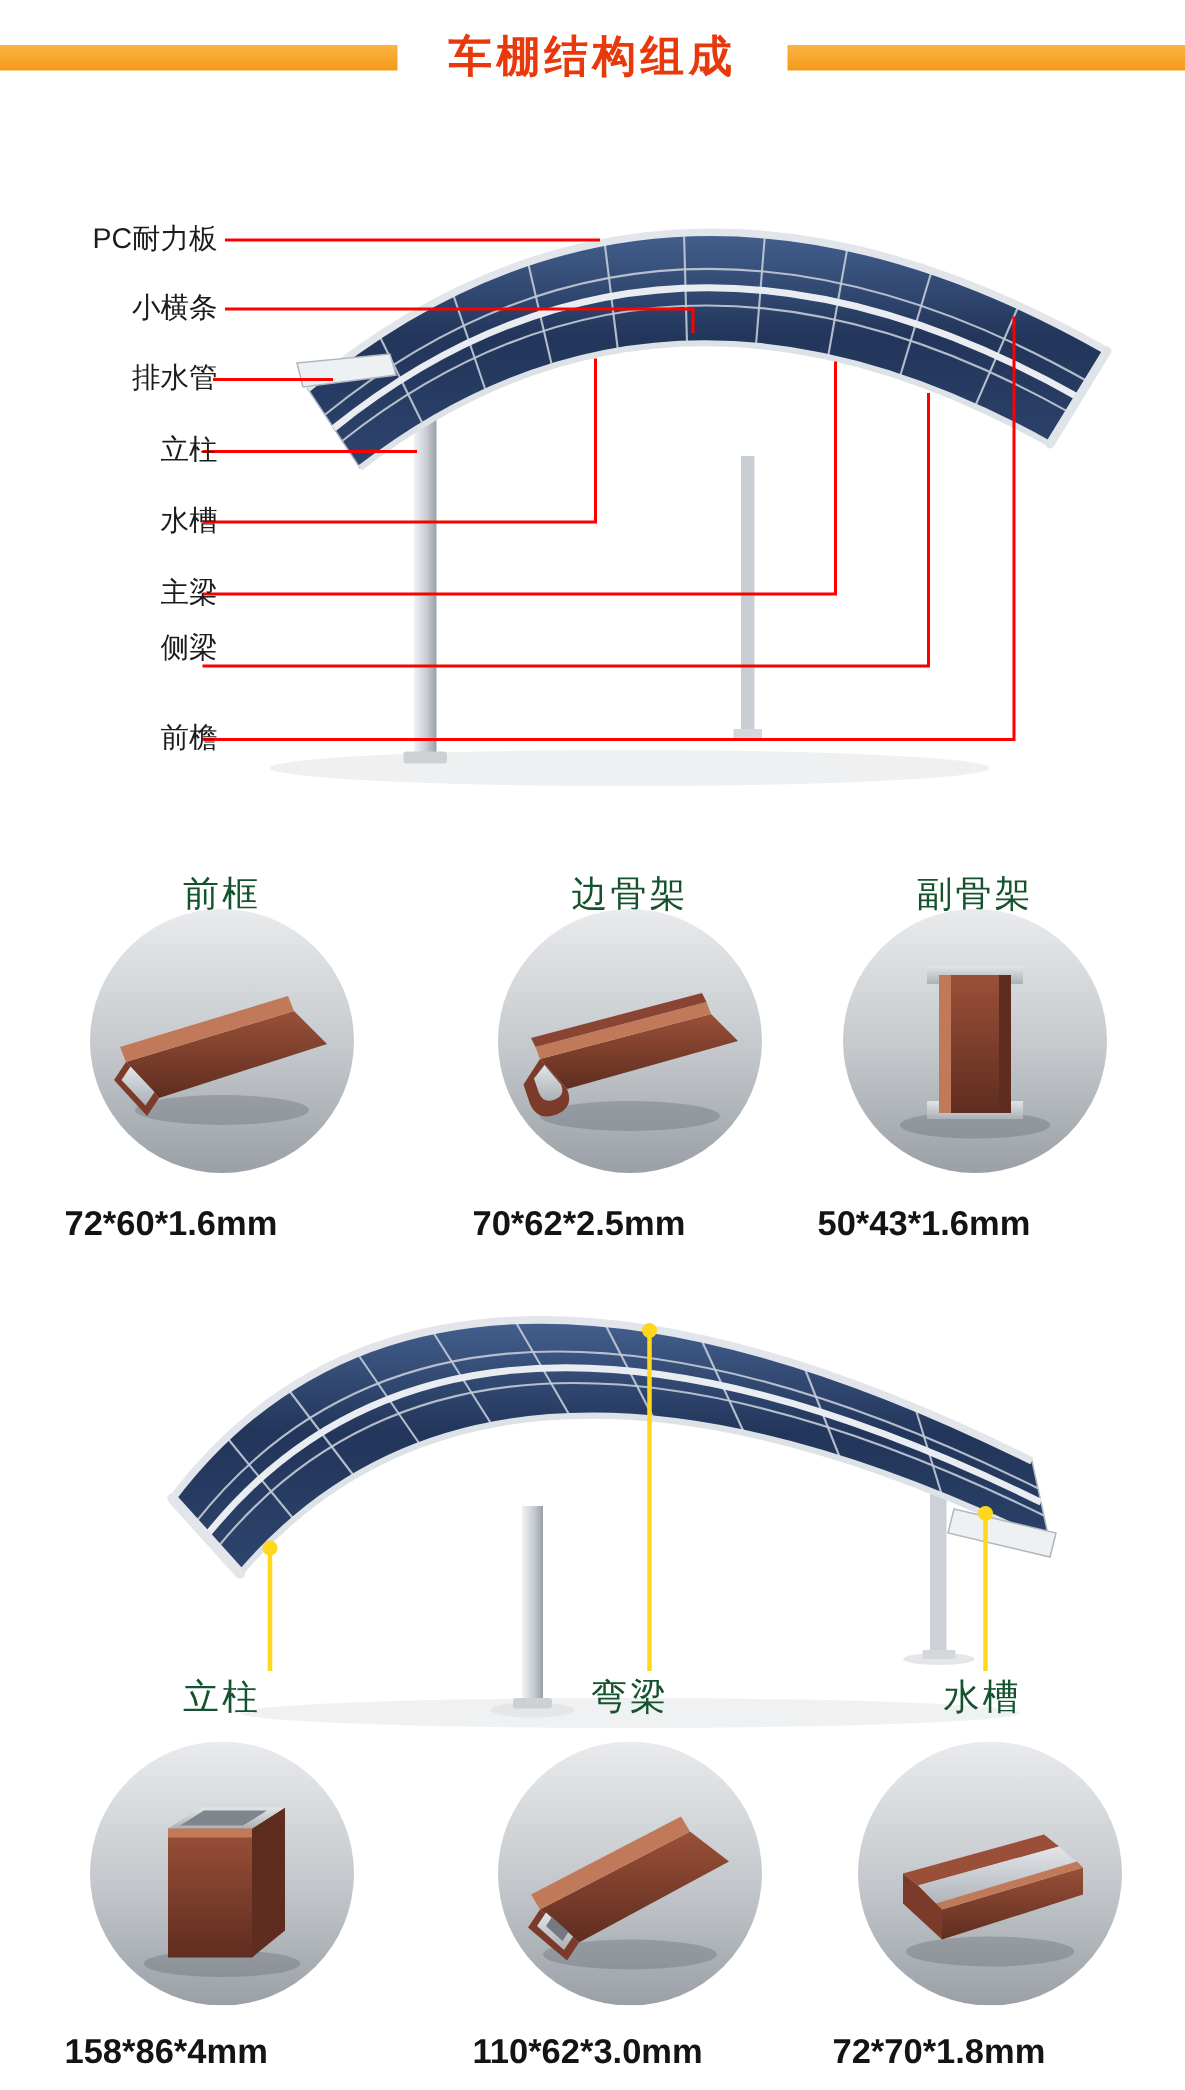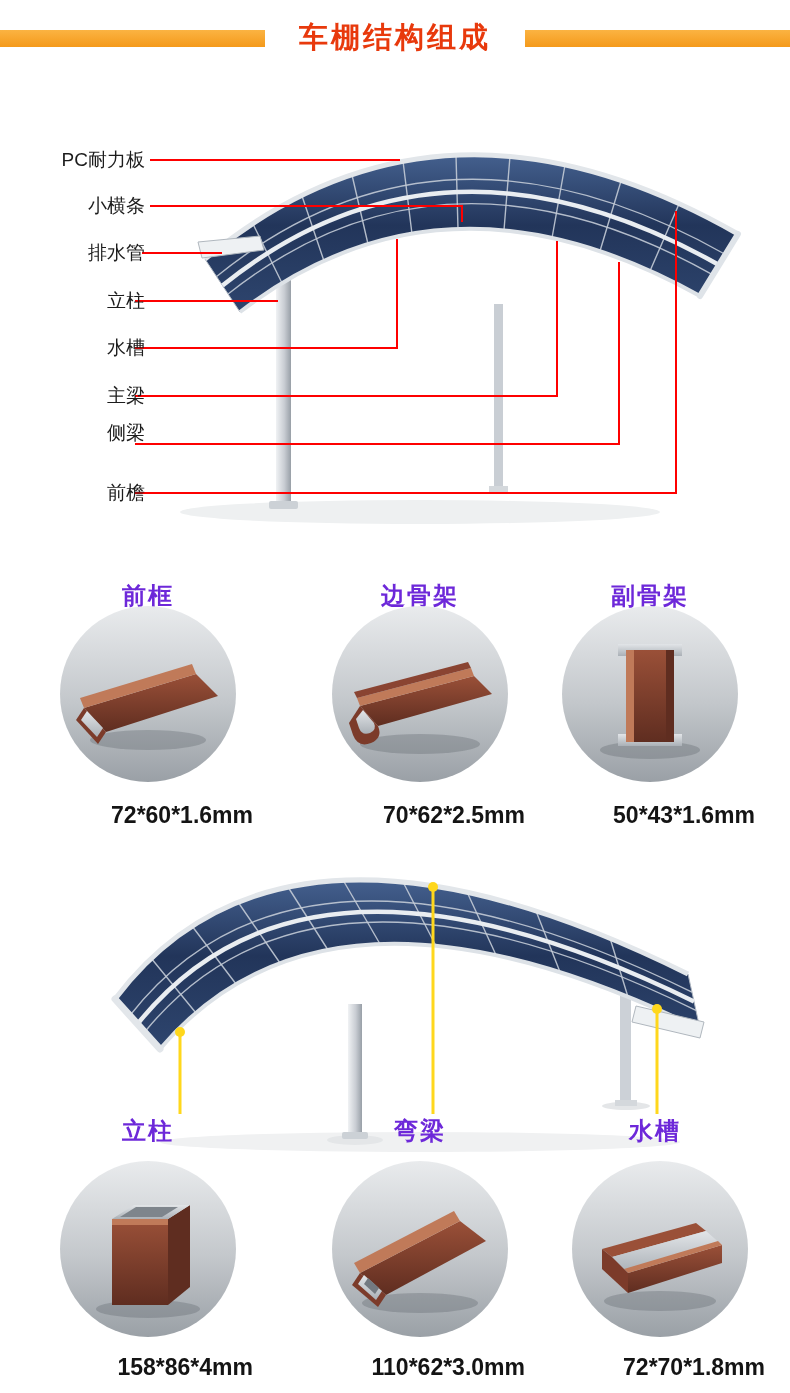--- a/index.html
+++ b/index.html
@@ -9,23 +9,23 @@
   .header-bar{position:absolute;top:26px;width:265px;height:17px;
     background:linear-gradient(#fbb342,#f49a1b);}
   .header-bar.left{left:0;}
   .header-bar.right{right:0;}
   .page-title{position:absolute;top:14px;left:0;right:0;text-align:center;
     font-size:29px;font-weight:bold;color:#e8390c;letter-spacing:3px;}
 
   .abs-svg{position:absolute;left:0;}
   .dlabel{position:absolute;right:645px;white-space:nowrap;font-size:19px;
     line-height:24px;color:#1c1c1c;}
-  .plabel{position:absolute;width:140px;text-align:center;font-weight:bold;
-    font-size:24px;color:#6d28d9;letter-spacing:2px;}
-  .psize{position:absolute;width:210px;text-align:right;font-size:23px;
+  .plabel{position:absolute;width:140px;text-align:center;font-weight:normal;
+    font-size:24px;color:#14532d;letter-spacing:2px;}
+  .psize{position:absolute;width:210px;text-align:left;font-size:23px;
     font-weight:600;color:#141414;}
   .pcircle{position:absolute;width:176px;height:176px;border-radius:50%;overflow:hidden;}
   .pcircle svg{display:block;}
 </style>
 </head>
 <body>
 
 <svg width="0" height="0" style="position:absolute" aria-hidden="true">
   <defs>
     <linearGradient id="roofGrad" x1="0" y1="0" x2="0" y2="1">

